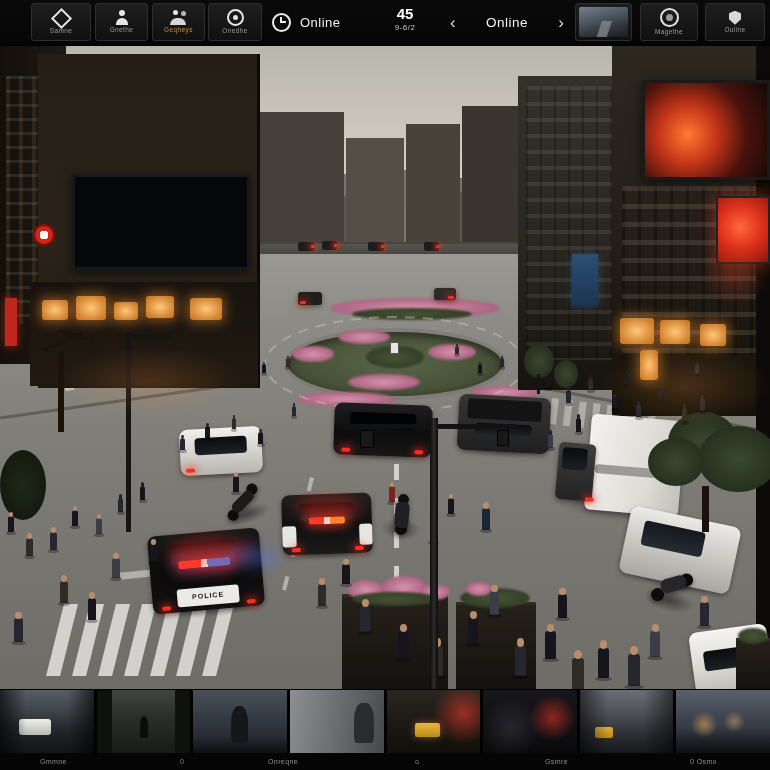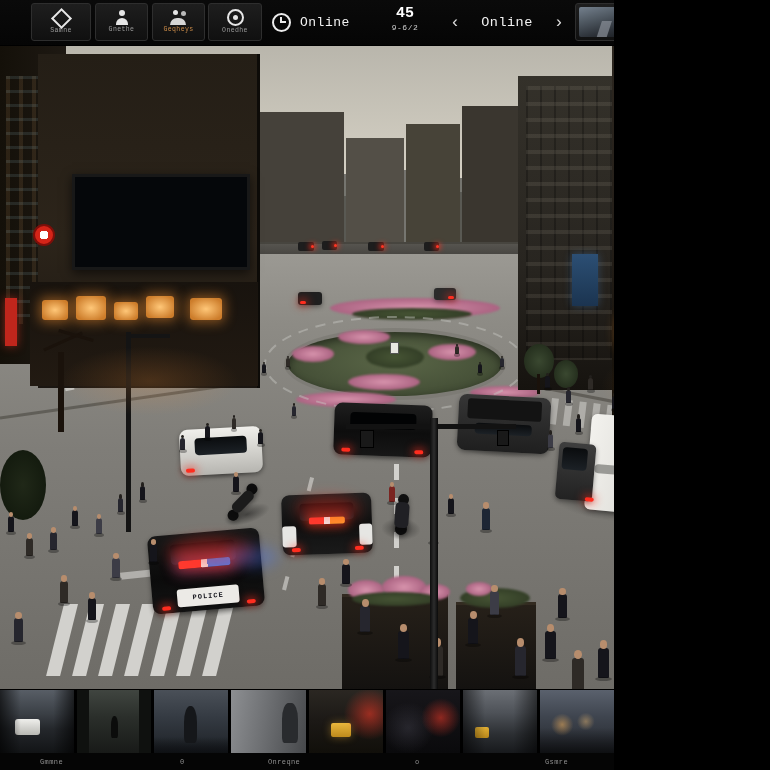--- a/index.html
+++ b/index.html
@@ -1,17 +1,17 @@
 <!DOCTYPE html>
 <html style="--police-red: #ff3b30; --police-blue: #3b82f6; --tail-red: #ff2d1f; --glow-orange: #ffb156; --billboard-red: #e8482a;"><head>
 <meta charset="utf-8">
 <style>
   html,body{margin:0;padding:0;background:#000;}
-  #app{position:relative;width:614px;height:770px;overflow:hidden;background:#000;
-       font-family:Liberation Mono, monospace;color:#e8e8e8;}
+  #app{position:relative;width:770px;height:770px;overflow:hidden;background:#000;
+       font-family:Liberation Sans, sans-serif;color:#e8e8e8;}
 
   
   #topbar{position:relative;height:45px;background:linear-gradient(#0a0a0a,#050505);border-bottom:1px solid #000;z-index:50;}
   .tile{position:absolute;top:3px;height:38px;background:linear-gradient(#1e1e1e,#101010);
         border:1px solid #2e2e2e;border-radius:3px;display:flex;flex-direction:column;
         align-items:center;justify-content:center;gap:2px;box-sizing:border-box;cursor:pointer;}
   .tile .lbl{font-size:6.5px;color:#9a9a9a;letter-spacing:.4px;line-height:1;white-space:nowrap;}
   .ic{position:relative;display:block;}
   .ic-diamond{width:11px;height:11px;border:2px solid #e6e6e6;transform:rotate(45deg);margin-top:1px;}
   .ic-person{width:14px;height:15px;}

